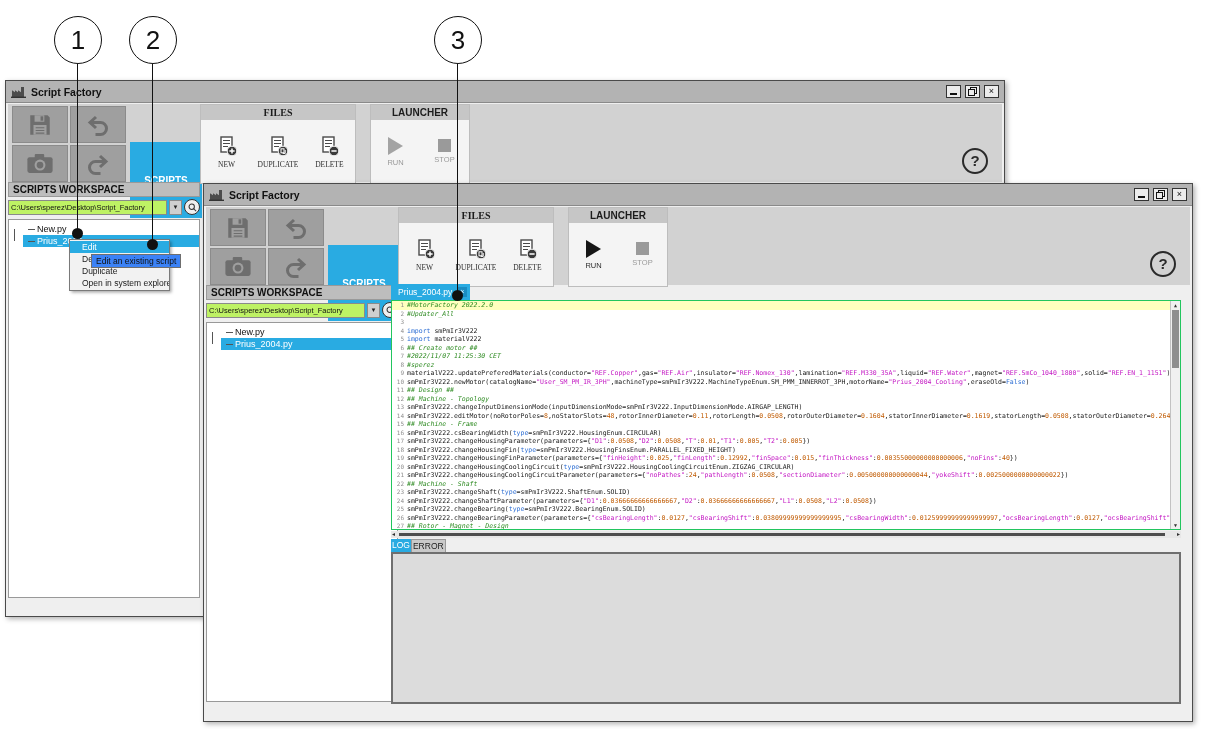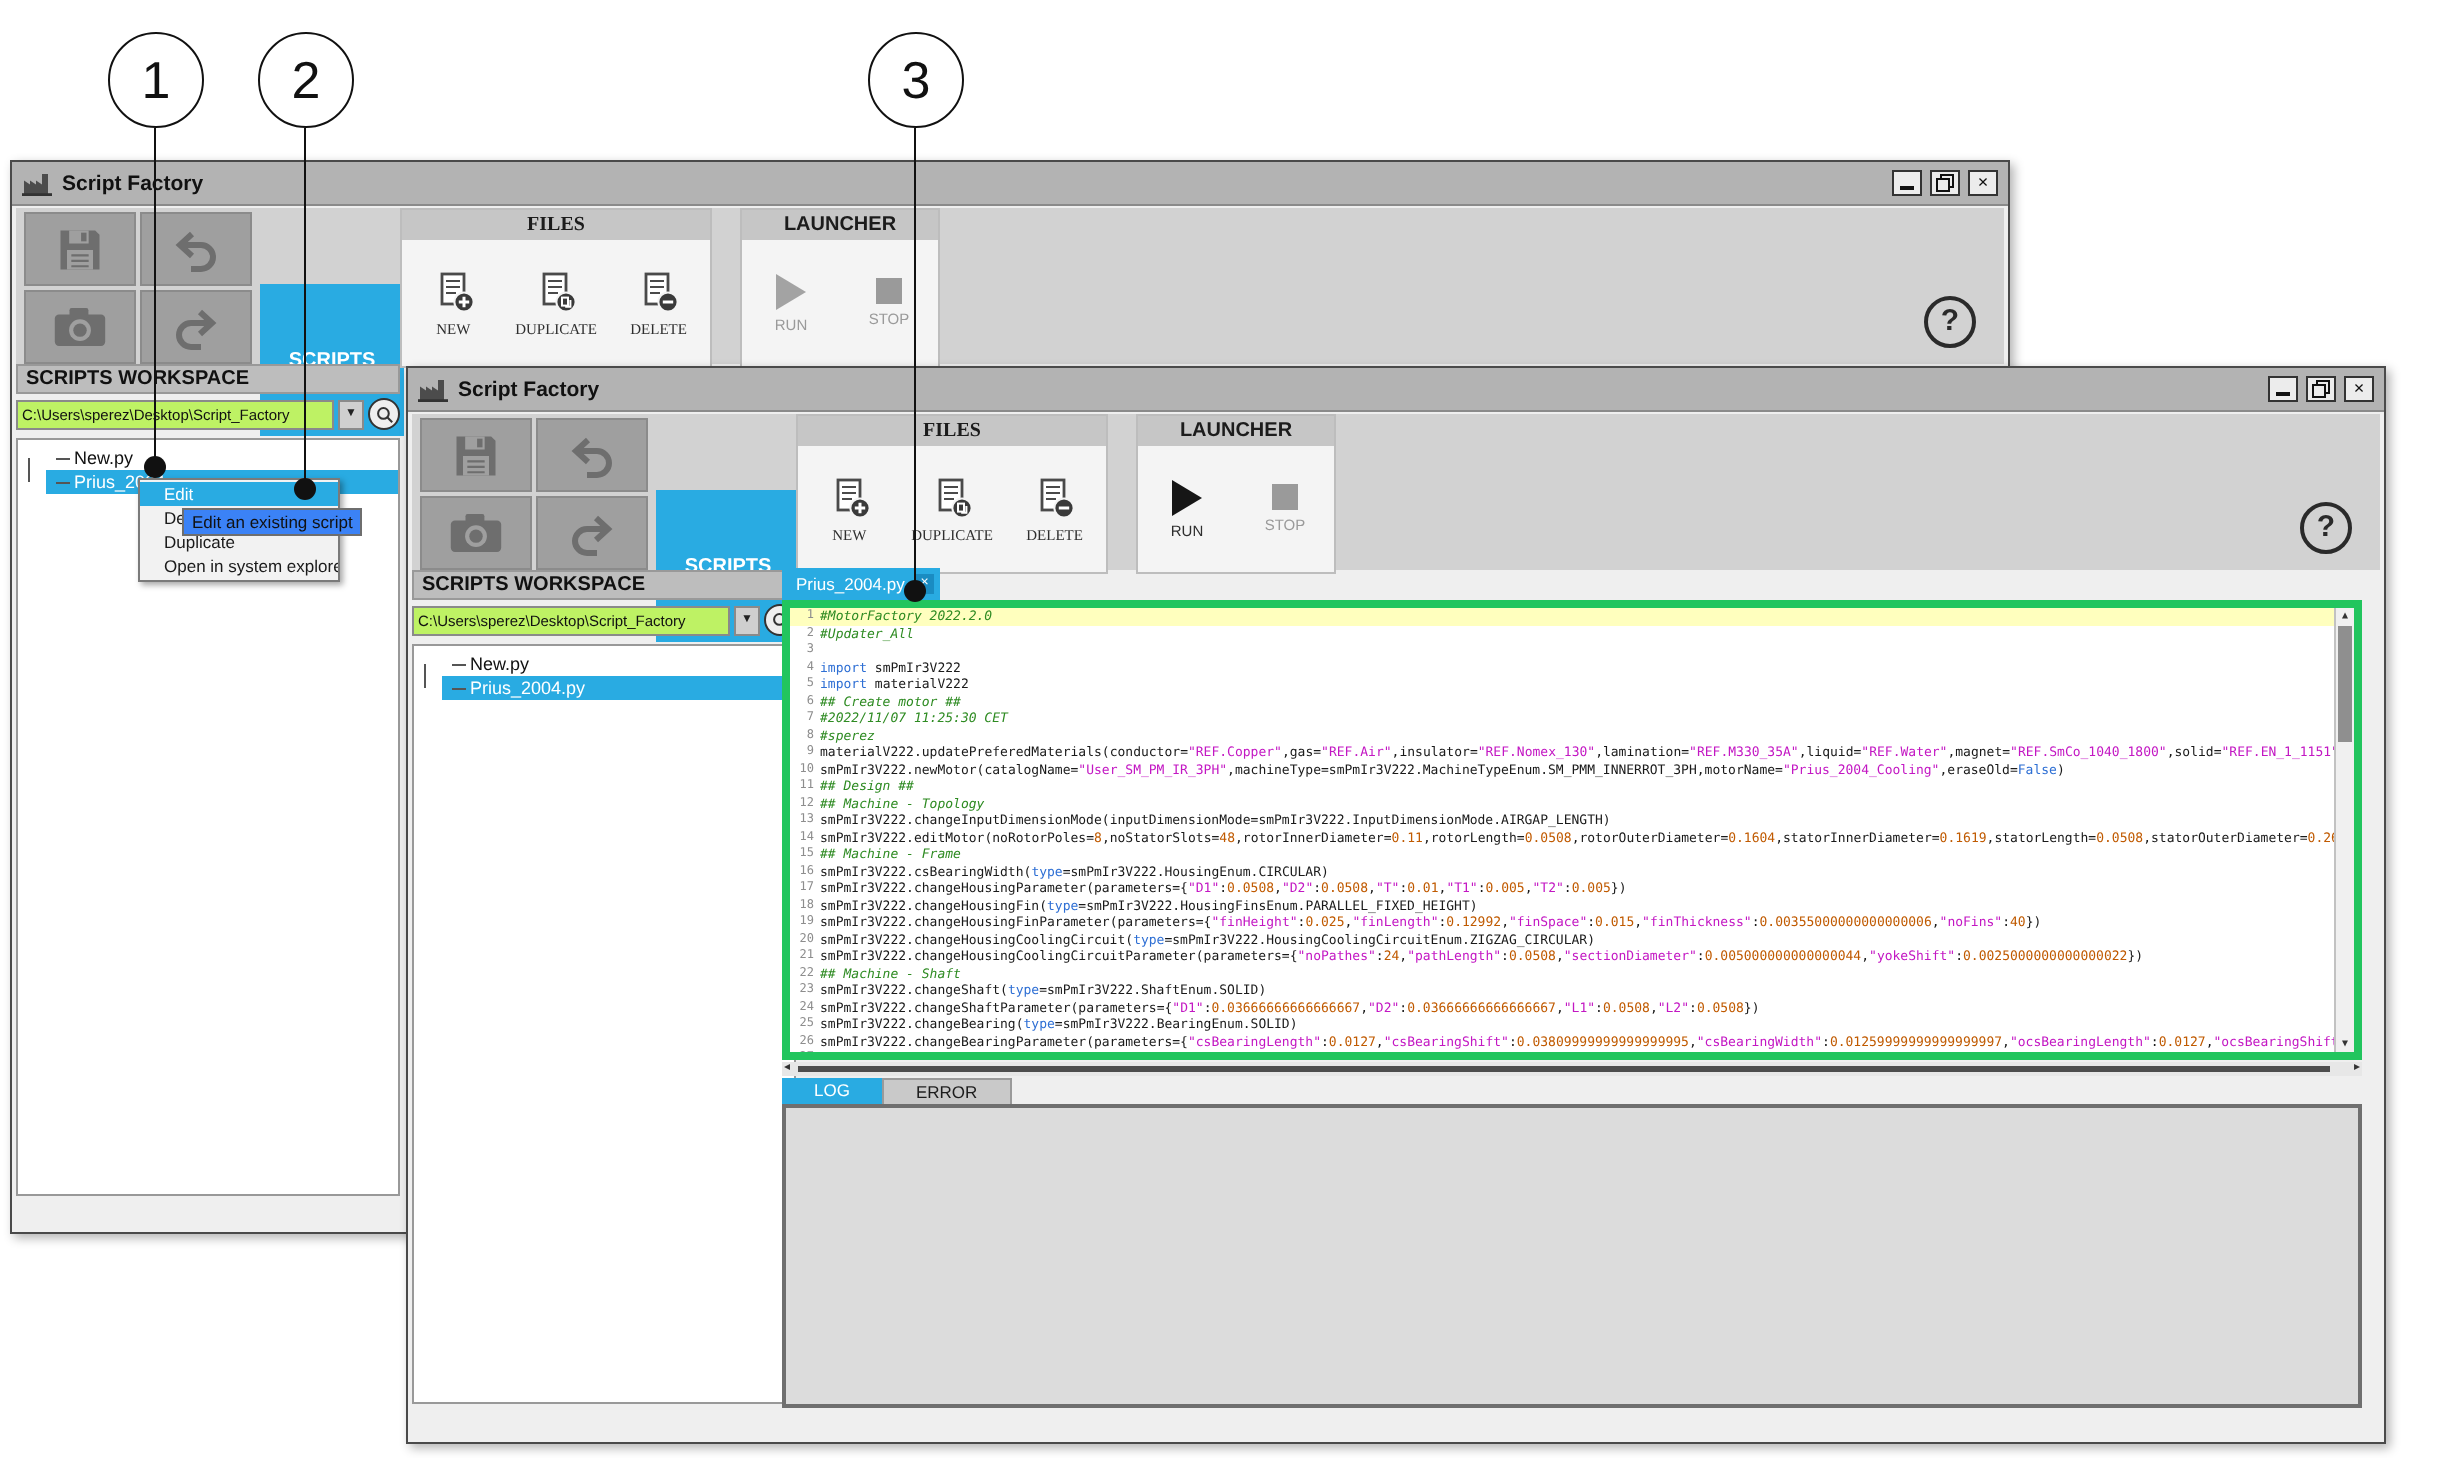--- a/index.html
+++ b/index.html
@@ -83,39 +83,39 @@
   .tipbox { position:absolute; left:85px; top:173px; background:#3b82f6; border:1px solid #6e6e6e;
             font-size:8.5px; color:#111; padding:1px 4px; white-space:nowrap; z-index:6; }
 
   
   .tabbar { position:absolute; left:187px; top:100px; height:16px; display:flex; }
   .tab { background:var(--accent,#29ABE2); color:#fff; font-size:8.5px; line-height:16px;
          padding:0 18px 0 7px; position:relative; }
   .tab-close { position:absolute; right:3px; top:3px; width:10px; height:10px; background:#1a8cc2;
                color:#fff; font-size:7px; line-height:10px; text-align:center; }
   .code { position:absolute; left:187px; top:116px; right:11px; height:230px; background:#fff;
-          border:4px solid #22c55e; overflow:hidden; font-family:"DejaVu Sans Mono", monospace; }
+          border:1px solid #22c55e; overflow:hidden; font-family:"DejaVu Sans Mono", monospace; }
   .cl { display:flex; height:8.5px; line-height:8.6px; font-size:6.5px; }
   .cl.cur { background:var(--line_highlight,#FFFFBE); }
   .ln { flex:none; width:15px; text-align:right; padding-right:3px; color:#8d8d8d; font-size:6px; }
   .lt { flex:1; white-space:pre; color:#1a1a1a; }
   .tk-c { color:var(--comment,#2E8B22); font-style:italic; }
   .tk-k { color:var(--keyword,#2E6FD4); font-weight:normal; }
   .tk-s { color:var(--string,#C317C3); }
   .tk-n { color:var(--number,#C05A00); }
   .vscroll { position:absolute; right:0; top:0; bottom:0; width:10px; background:#f0f0f0;
              border-left:1px solid #c2c2c2; }
   .vthumb { position:absolute; left:1px; right:1px; top:9px; height:58px; background:#8f8f8f; }
   .varr { position:absolute; left:0; right:0; font-size:5px; color:#333; text-align:center; }
   .hscroll { position:absolute; left:187px; right:11px; top:347px; height:7px; background:#e7e7e7; }
   .hthumb { position:absolute; left:8px; right:16px; top:2px; height:3px; background:#4d4d4d; }
   .harr { position:absolute; top:0; font-size:6px; line-height:7px; color:#333; }
 
   .logtabs { position:absolute; left:187px; top:355px; height:13px; display:flex; }
-  .ltab { font-size:8.5px; line-height:13px; padding:0 16px; }
+  .ltab { font-size:8.5px; line-height:13px; padding:0 1px; }
   .ltab.active { background:var(--accent,#29ABE2); color:#fff; }
   .ltab.idle { background:#c9c9c9; color:#1c1c1c; border:1px solid #9a9a9a; border-bottom:none; }
   .logpanel { position:absolute; left:187px; right:11px; top:368px; bottom:17px;
               border:2px solid #6f6f6f; background:#dcdcdc; }
 
   
   .callout-circle { position:absolute; width:48px; height:48px; border:1.5px solid #111;
                     border-radius:50%; background:#fff; font-size:26px; color:#111;
                     text-align:center; line-height:46px; z-index:10; }
   .callout-line { position:absolute; width:0; border-left:1.5px solid #111; z-index:10; }

